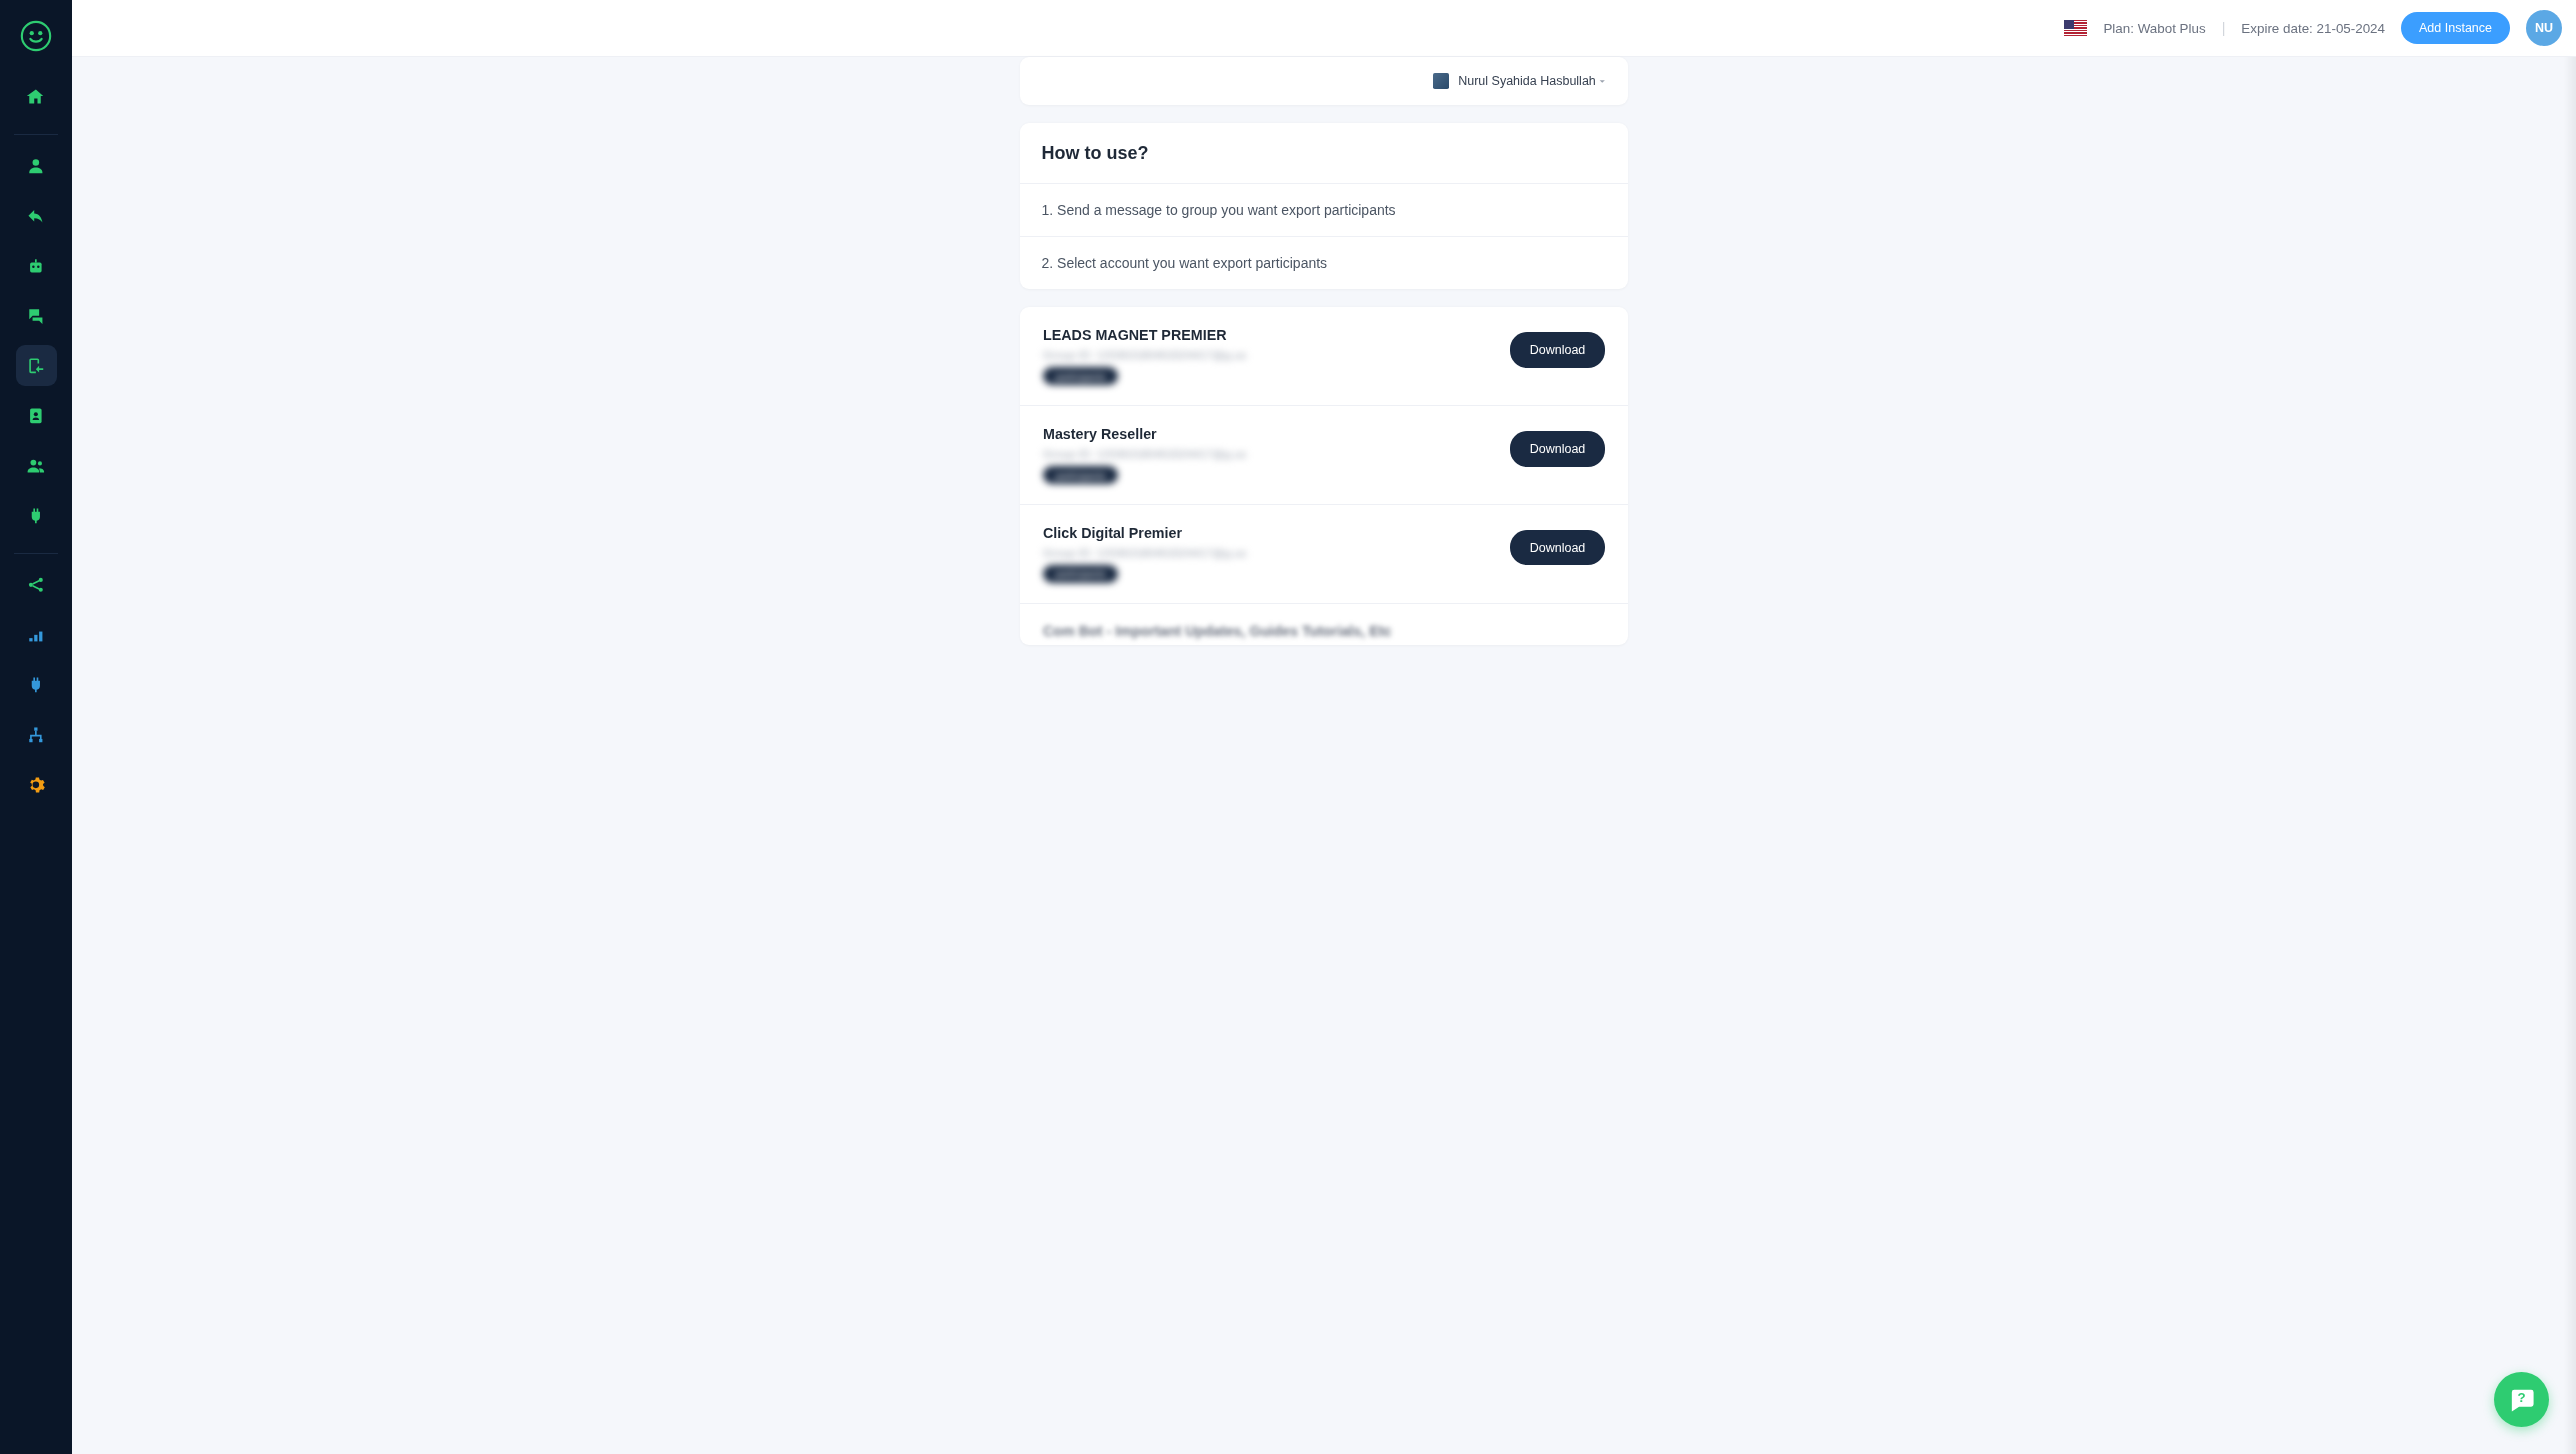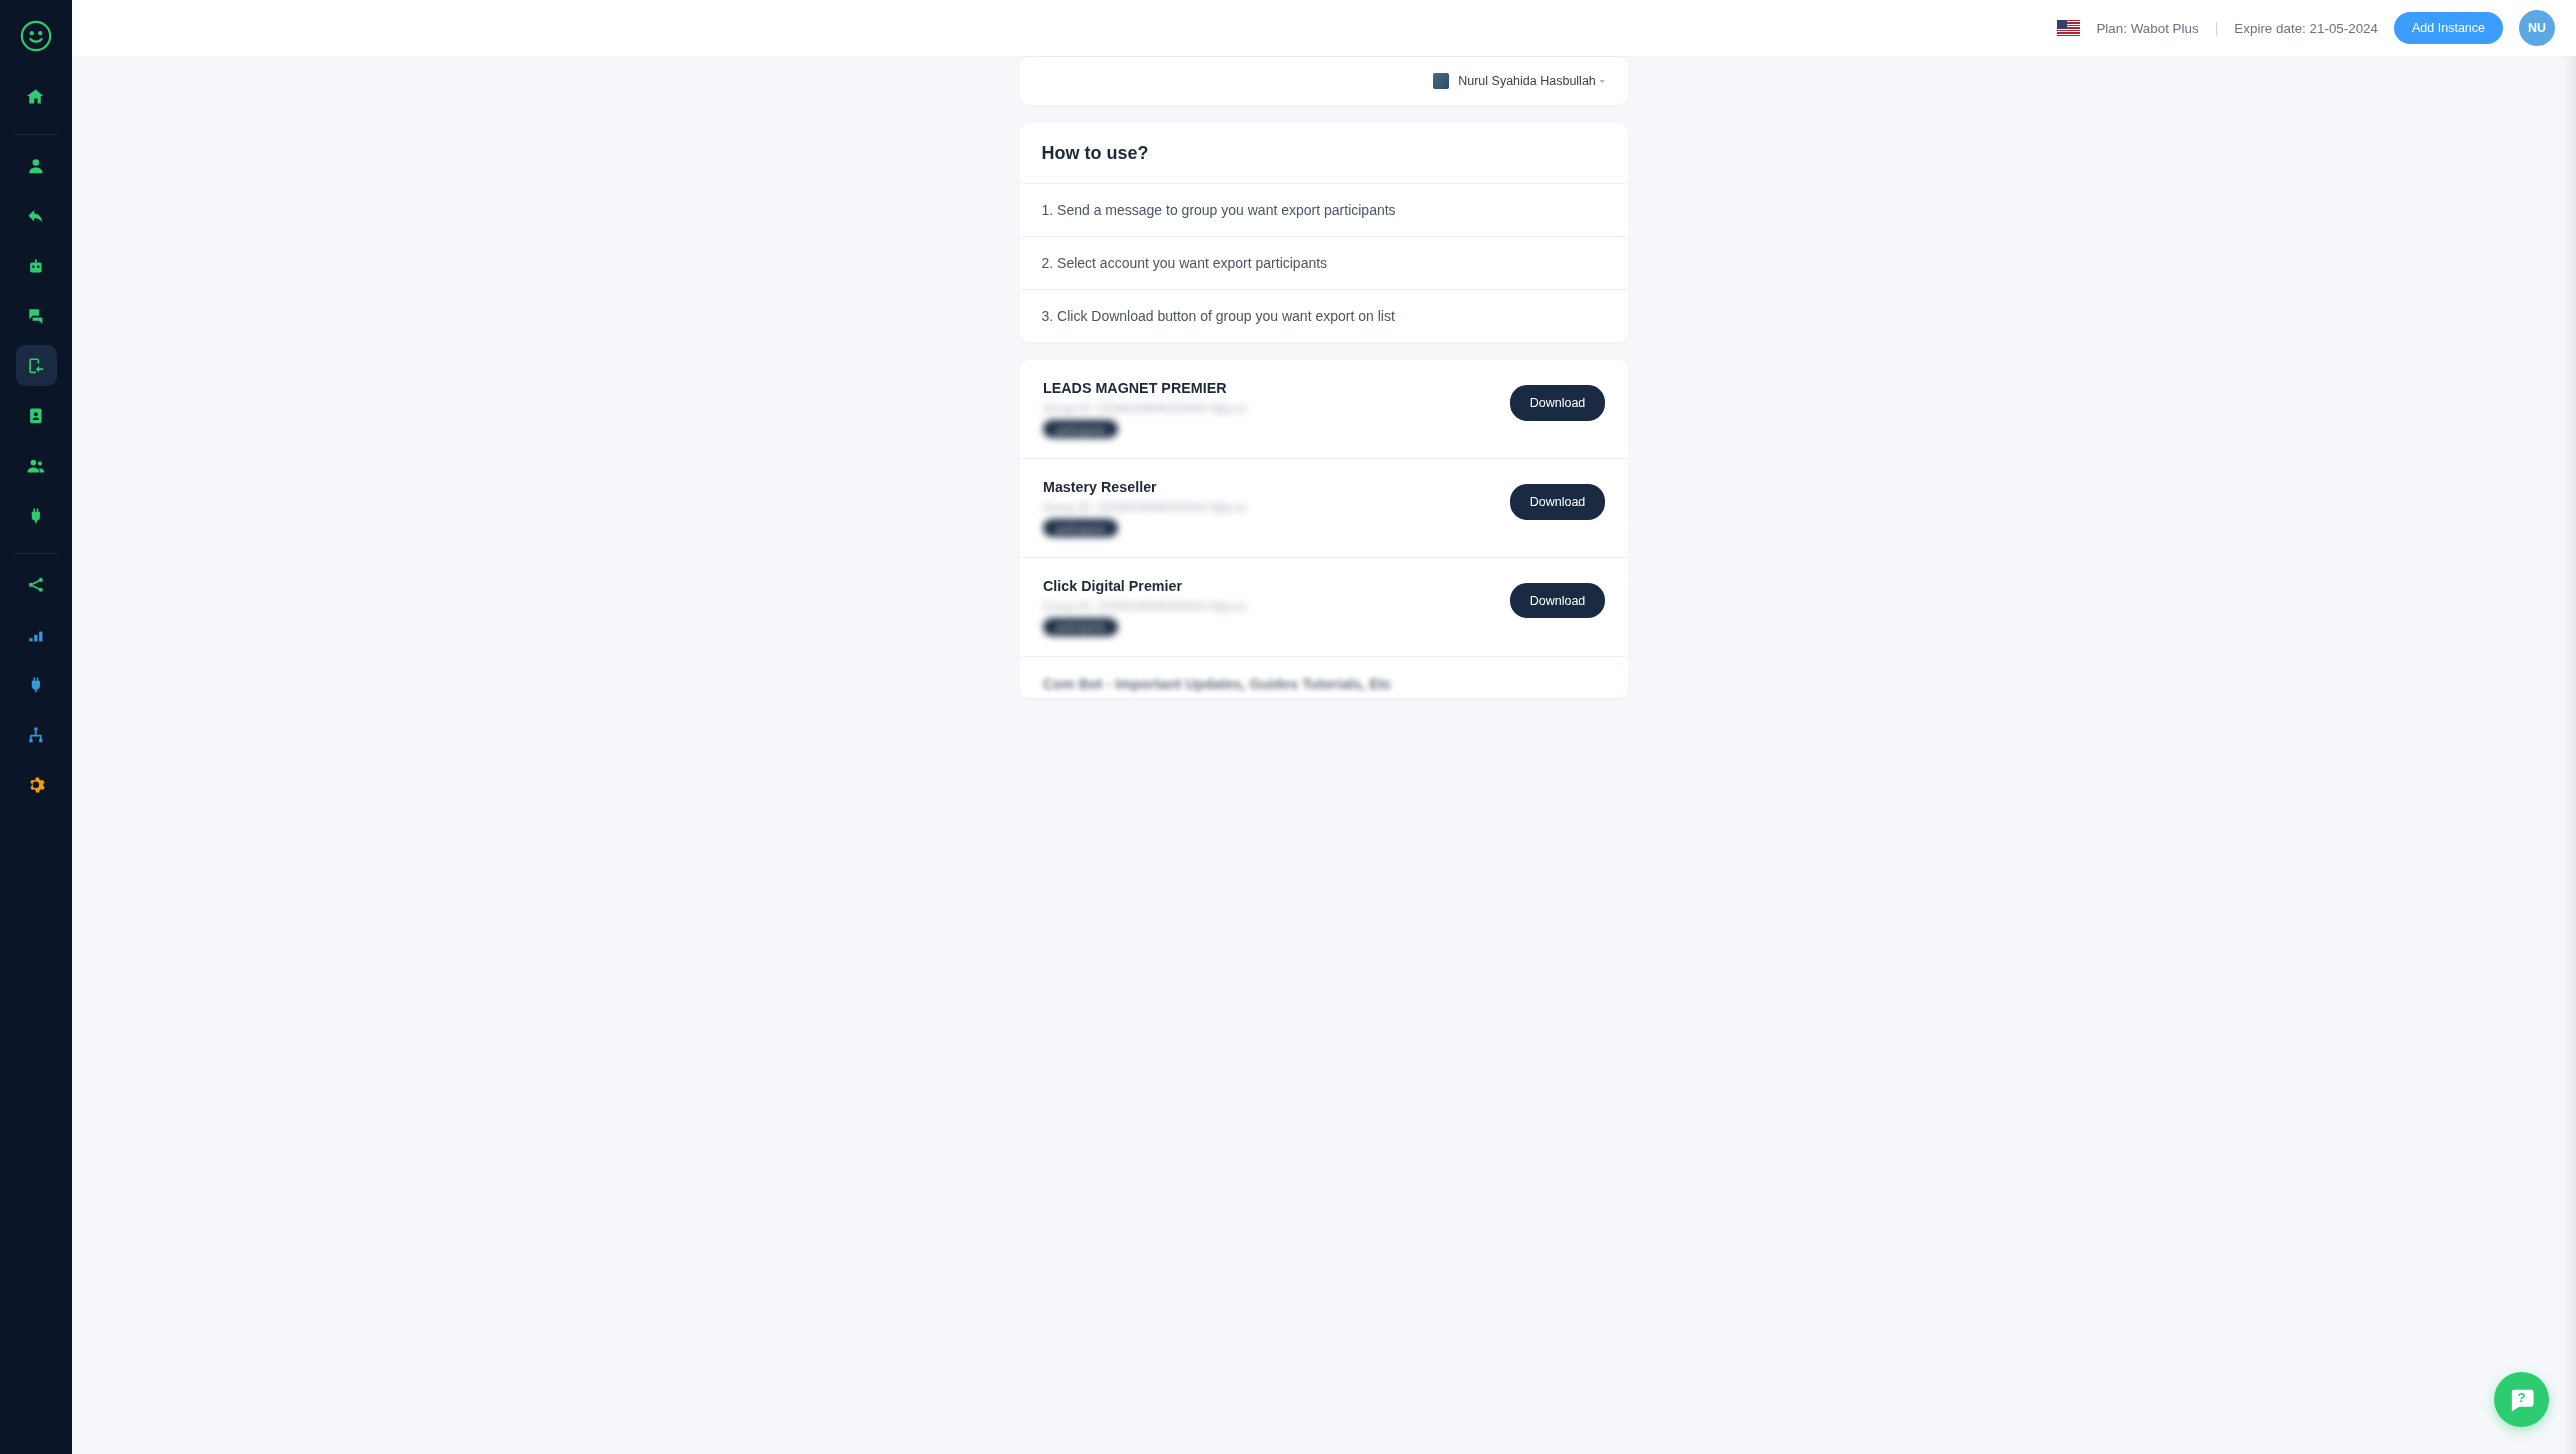--- a/index.html
+++ b/index.html
@@ -7,21 +7,21 @@
 .app{display:flex;min-height:100vh}
 .sidebar{width:72px;background:#0a1628;display:flex;flex-direction:column;align-items:center;padding-top:16px;gap:3.6px;flex-shrink:0;position:fixed;left:0;top:0;bottom:0;z-index:10}
 .logo{width:39px;height:39px;display:flex;align-items:center;justify-content:center;margin-bottom:18px}
 .nav-item{width:41px;height:41px;display:flex;align-items:center;justify-content:center;border-radius:9px;cursor:pointer;margin-bottom:5.4px}
 .nav-item.active{background:#1a2a42}
 .nav-icon{width:19.7px;height:19.7px;fill:#2ecc71}
 .nav-icon-alt{width:19.7px;height:19.7px;fill:#3498db}
 .nav-icon-gear{width:19.7px;height:19.7px;fill:#f39c12}
 .nav-divider{width:60%;height:0.9px;background:#1a2a42;margin:7.2px 0}
 .main{flex:1;margin-left:72px;display:flex;flex-direction:column}
-.header{height:57px;background:#fff;display:flex;align-items:center;justify-content:flex-end;padding:0 21px;gap:16px;border-bottom:0.9px solid #eef0f5}
+.header{height:57px;background:#fff;display:flex;align-items:center;justify-content:flex-end;padding:0 14px;gap:16px;border-bottom:0.9px solid #eef0f5}
 .flag{width:23px;height:16px;position:relative;background:linear-gradient(to bottom,#b22234 0%,#b22234 7.7%,#fff 7.7%,#fff 15.4%,#b22234 15.4%,#b22234 23%,#fff 23%,#fff 30.8%,#b22234 30.8%,#b22234 38.5%,#fff 38.5%,#fff 46.2%,#b22234 46.2%,#b22234 53.8%,#fff 53.8%,#fff 61.5%,#b22234 61.5%,#b22234 69.2%,#fff 69.2%,#fff 76.9%,#b22234 76.9%,#b22234 84.6%,#fff 84.6%,#fff 92.3%,#b22234 92.3%,#b22234 100%)}
 .flag::before{content:'';position:absolute;left:0;top:0;width:40%;height:53.8%;background:#3c3b6e}
 .header-text{color:#6b7280;font-size:13.4px}
 .header-sep{color:#d1d5db}
 .add-instance{background:#3b9eff;color:#fff;border:none;padding:9px 18px;border-radius:18px;font-size:12.5px;cursor:pointer}
 .avatar{width:36px;height:36px;border-radius:50%;background:#5ba8e5;color:#fff;display:flex;align-items:center;justify-content:center;font-size:12.5px;font-weight:700}
 .content{flex:1;padding:0;display:flex;justify-content:center}
 .content-inner{width:100%;max-width:608px;margin-top:0}
 .card{background:#fff;border-radius:9px;margin-bottom:18px;box-shadow:0 0.9px 2.7px rgba(0,0,0,0.04)}
 .account-row{padding:16px 19.7px;display:flex;align-items:center;justify-content:flex-end;cursor:pointer}
@@ -171,21 +171,20 @@
             <svg class="chevron" viewBox="0 0 24 24">
                 <path d="M7 10l5 5 5-5z"></path>
               </svg>
           </div>
         </div>
 
         <div class="card">
           <div class="how-title">How to use?</div>
           <div class="how-step">1. Send a message to group you want export participants</div>
           <div class="how-step">2. Select account you want export participants</div>
-          <div class="how-step">3. Click Download button of group you want export on list</div>
         </div>
 
         <div class="groups-wrap">
           <div class="group-row" style="border-bottom:0.9px solid #eef0f5">
             <div class="group-info">
               <div class="group-name">LEADS MAGNET PREMIER</div>
               <div class="group-id">Group ID: 120363180453324417@g.us</div>
               <span class="group-badge">participants</span>
             </div>
             <button class="download-btn">Download</button>

